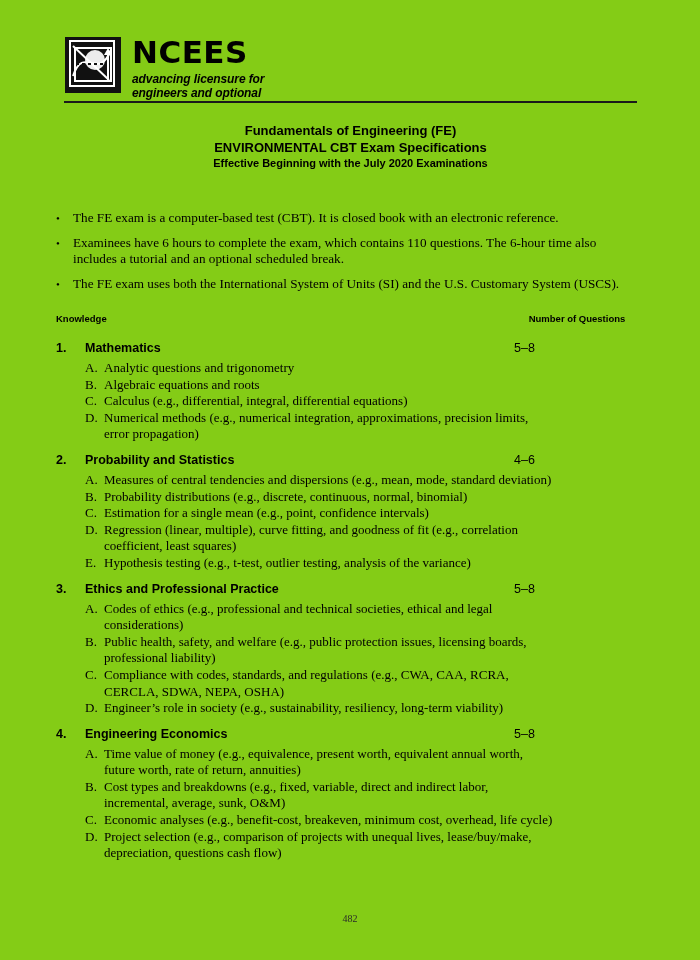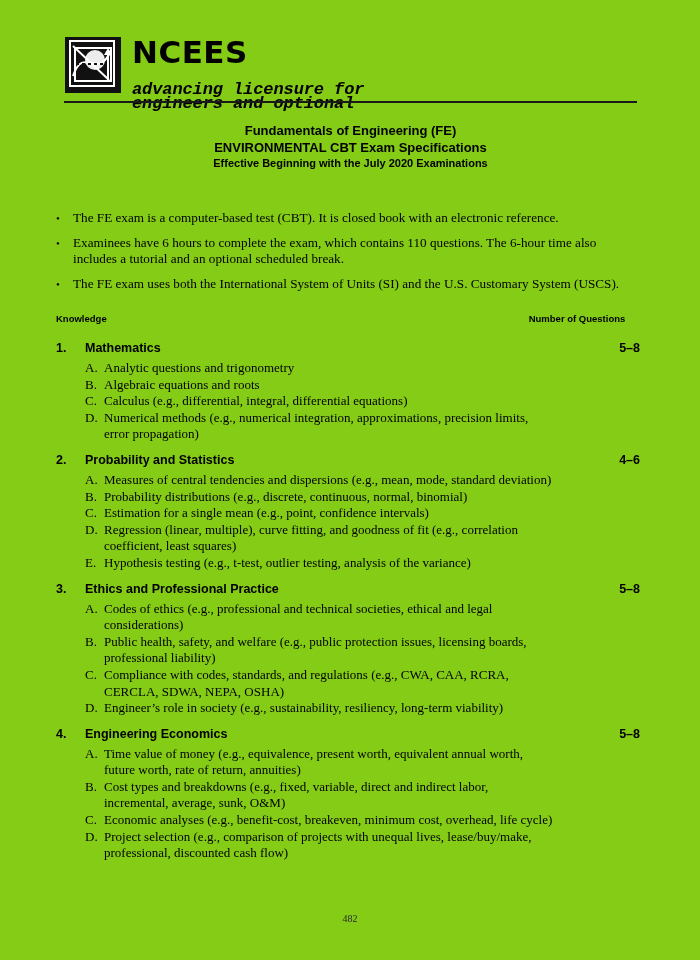--- a/index.html
+++ b/index.html
@@ -46,27 +46,27 @@
   }
   .logo-name {
     font-family: "DejaVu Sans", sans-serif;
     font-weight: bold;
     font-size: 31px;
     letter-spacing: 0.5px;
     line-height: 30px;
     color: #000;
   }
   .logo-tagline {
-    font-family: Liberation Mono, monospace;
+    font-family: Liberation Sans, sans-serif;
     font-style: italic;
     font-weight: bold;
-    font-size: 17px;
+    font-size: 12px;
     line-height: 13.5px;
     color: #000;
-    margin-top: 16px;
+    margin-top: 6px;
     letter-spacing: -0.1px;
   }
   .rule {
     position: absolute;
     left: 64px;
     top: 101px;
     width: 573px;
     height: 0;
     border-top: 2px solid #1a1a1a;
   }
@@ -157,23 +157,23 @@
     position: absolute;
     left: 29px; top: 0;
     font-family: "Liberation Sans", sans-serif;
     font-weight: bold;
     font-size: 12.5px;
   }
   .sec-count {
     position: absolute;
     left: 458px; top: 0;
     width: 126px;
-    text-align: right;
-    font-family: "Liberation Sans", sans-serif;
-    font-weight: bold;
+    text-align: left;
+    font-family: "Liberation Sans", sans-serif;
+    font-weight: normal;
     font-size: 12.5px;
   }
   .sub-list {
     position: relative;
     margin-left: 29px;
     width: 470px;
   }
   .sub-row {
     display: flex;
     font-size: 13px;
@@ -353,21 +353,21 @@
         <div class="sub-row">
           <span class="sub-letter">B.</span>
           <span class="sub-text">Cost types and breakdowns (e.g., fixed, variable, direct and indirect labor, incremental, average, sunk, O&amp;M)</span>
         </div>
         <div class="sub-row">
           <span class="sub-letter">C.</span>
           <span class="sub-text">Economic analyses (e.g., benefit-cost, breakeven, minimum cost, overhead, life cycle)</span>
         </div>
         <div class="sub-row">
           <span class="sub-letter">D.</span>
-          <span class="sub-text">Project selection (e.g., comparison of projects with unequal lives, lease/buy/make, professional, discounted cash flow)</span>
+          <span class="sub-text">Project selection (e.g., comparison of projects with unequal lives, lease/buy/make, depreciation, questions cash flow)</span>
         </div>
       </div>
     </div>
 
   </div>
 
   <div class="page-number">482</div>
 
 </div>
 

